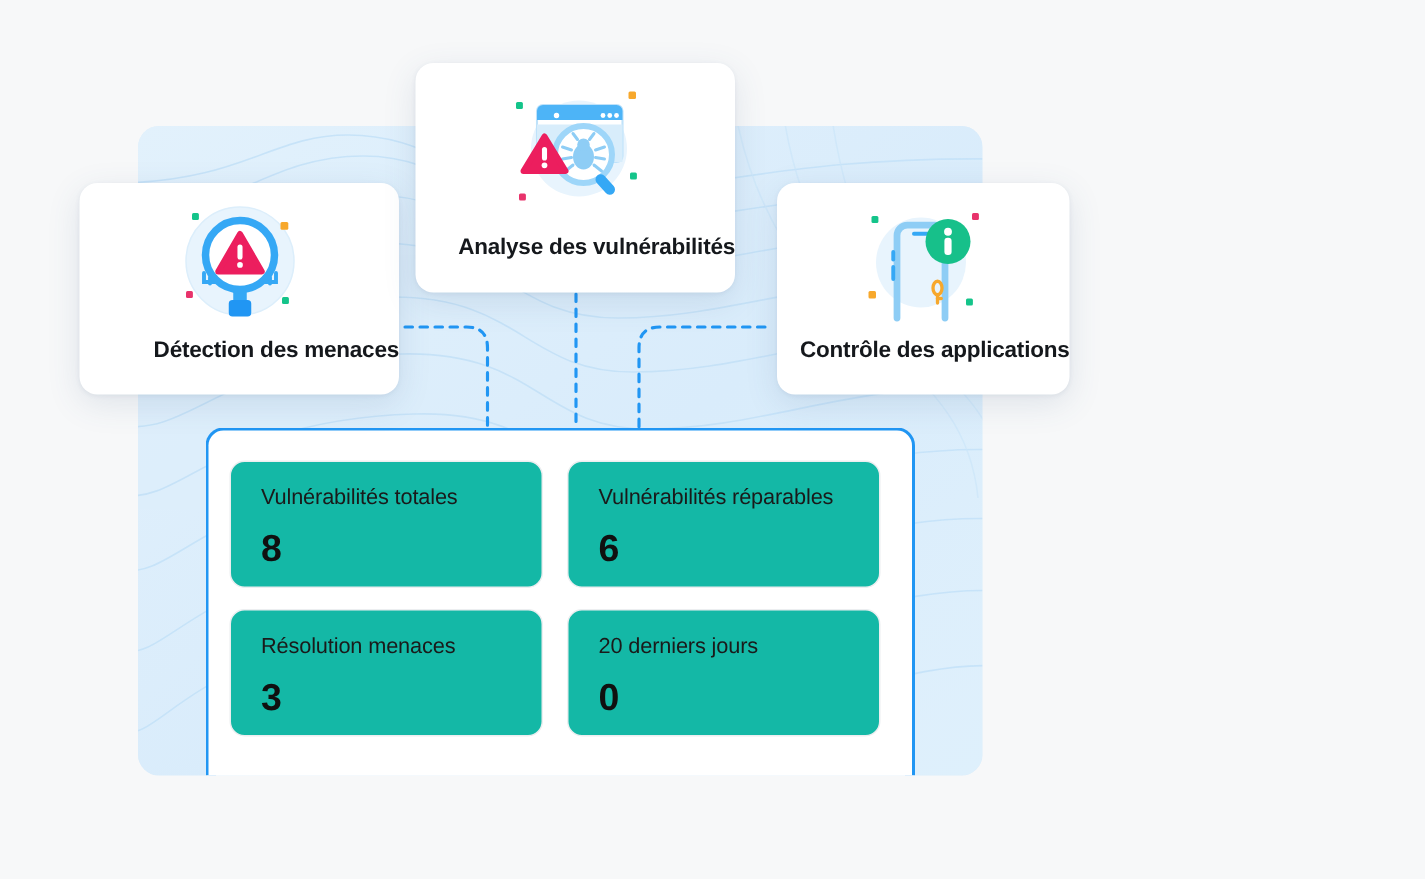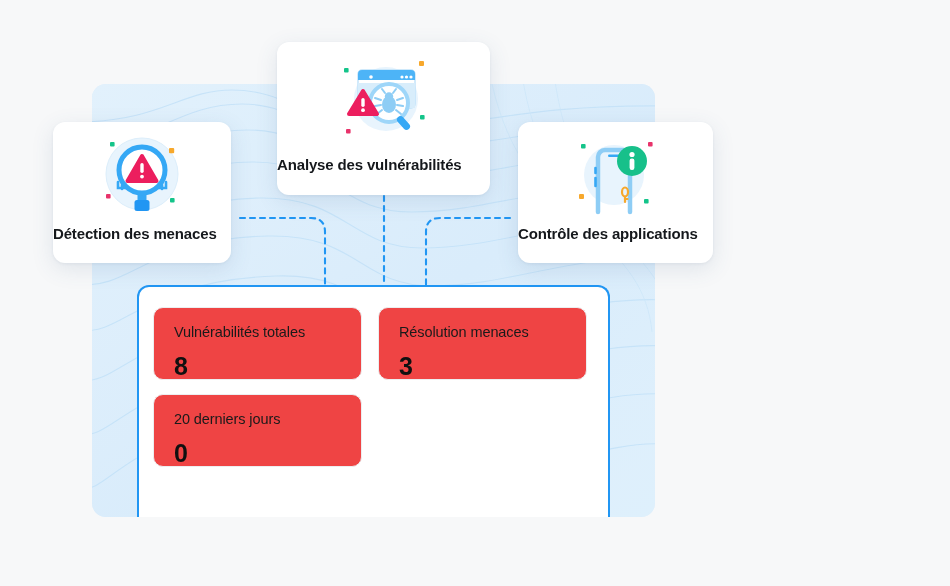--- a/index.html
+++ b/index.html
@@ -67,22 +67,22 @@
     position: absolute;
     left: 14px;
     top: 20px;
     width: 445px;
     display: flex;
     flex-wrap: wrap;
     gap: 14px 16px;
   }
   .stat-card {
     width: 209px;
-    height: 73px;
-    background: #ef4444;
+    height: 85px;
+    background: #14b8a6;
     border: 1px solid #eceef0;
     border-radius: 10px;
     box-sizing: border-box;
     padding: 17px 20px 0 20px;
   }
   .stat-label {
     font-size: 14.5px;
     color: #1a1a1a;
     line-height: 1;
     letter-spacing: -0.1px;
@@ -98,42 +98,42 @@
 
   
   .fcard {
     position: absolute;
     background: #ffffff;
     border-radius: 12px;
     box-shadow: 0 6px 22px rgba(60, 90, 130, 0.13), 0 1px 3px rgba(60,90,130,0.08);
     box-sizing: border-box;
     display: flex;
     flex-direction: column;
-    align-items: flex-start;
+    align-items: flex-end;
   }
   .fcard .icon-wrap {
     flex: 1 1 auto;
     display: flex;
     align-items: center;
     justify-content: center;
     width: 100%;
   }
   .fcard .fcard-label {
     font-size: 15px;
     font-weight: bold;
     color: #15181c;
     letter-spacing: -0.15px;
     white-space: nowrap;
     text-align: center;
   }
 
   #card-threat {
     left: 53px;
     top: 122px;
-    width: 178px;
+    width: 213px;
     height: 141px;
     padding-bottom: 21px;
   }
   #card-scan {
     left: 277px;
     top: 42px;
     width: 213px;
     height: 153px;
     padding-bottom: 22px;
   }
@@ -191,20 +191,24 @@
   </svg>
 
   <div class="panel">
     <div class="stat-grid">
 
       <div class="stat-card">
         <div class="stat-label">Vulnérabilités totales</div>
         <div class="stat-value">8</div>
       </div>
 
+      <div class="stat-card">
+        <div class="stat-label">Vulnérabilités réparables</div>
+        <div class="stat-value">6</div>
+      </div>
 
       <div class="stat-card">
         <div class="stat-label">Résolution menaces</div>
         <div class="stat-value">3</div>
       </div>
 
       <div class="stat-card">
         <div class="stat-label">20 derniers jours</div>
         <div class="stat-value">0</div>
       </div>

